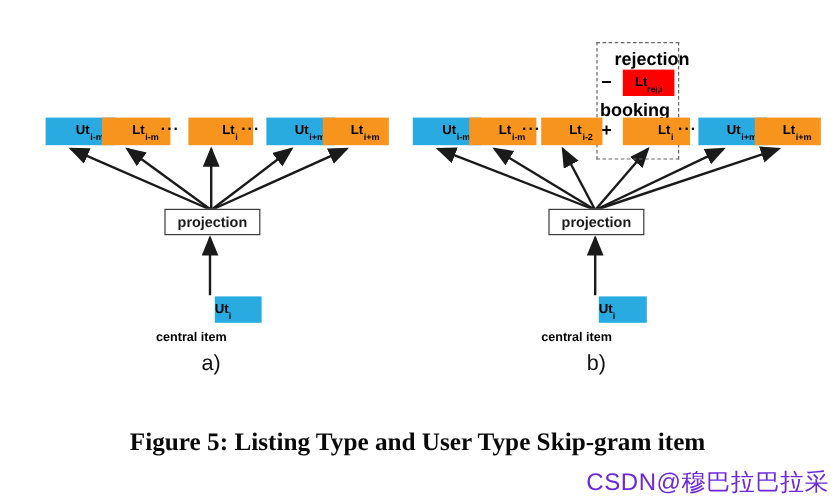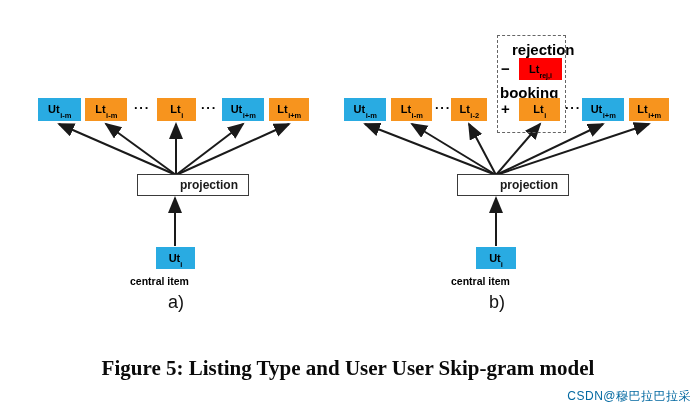--- a/index.html
+++ b/index.html
@@ -1,44 +1,44 @@
 <!DOCTYPE html>
 <html><head>
 <meta charset="utf-8">
 <style>
   html,body{margin:0;padding:0;background:#ffffff;}
   #page{position:relative;width:696px;height:417px;background:#ffffff;overflow:hidden;
         font-family:"Liberation Sans",sans-serif;}
   .nbox{position:absolute;height:23px;line-height:23px;text-align:center;
-        font-weight:bold;font-size:11px;color:#000;top:98px;}
+        font-weight:bold;font-size:11px;color:#000;top:98px;padding-left:15px;}
   .nbox sub{font-size:7.5px;font-weight:bold;position:relative;top:2px;left:0.5px;}
   .projection{position:absolute;top:174px;width:78px;height:20px;background:#fff;
         border:1.5px solid #3a3a3a;text-align:center;line-height:20px;
-        font-weight:bold;font-size:12px;color:#1a1a1a;padding-left:32px;}
-  .central{position:absolute;top:247px;height:22px;line-height:22px;text-align:center;
-        font-weight:bold;font-size:11px;color:#000;}
+        font-weight:bold;font-size:12px;color:#1a1a1a;}
+  .central{position:absolute;top:247px;height:22px;line-height:22px;text-align:left;
+        font-weight:bold;font-size:11px;color:#000;margin-left:23px;}
   .central sub{font-size:7.5px;font-weight:bold;position:relative;top:2px;}
   .central-label{position:absolute;top:275px;width:90px;text-align:left;
         font-weight:bold;font-size:10.5px;color:#000;}
   .panel-label{position:absolute;top:292px;width:40px;text-align:center;
         font-size:18px;color:#111;}
   .dots{position:absolute;top:100px;font-weight:bold;font-size:13px;color:#000;
         letter-spacing:1px;}
   .sign{position:absolute;font-weight:bold;font-size:15px;color:#000;}
   .dashed-box{position:absolute;left:497px;top:35px;width:69px;height:98px;
         border:1px dashed #666;box-sizing:border-box;background:transparent;}
   .small-label{position:absolute;font-weight:bold;font-size:15px;color:#000;
         text-align:center;}
   .redbox{position:absolute;left:519px;top:58px;width:43px;height:22px;
         line-height:22px;text-align:center;font-weight:bold;font-size:11px;color:#000;}
   .redbox sub{font-size:7px;font-weight:bold;position:relative;top:2px;}
   #arrows{position:absolute;left:0;top:0;pointer-events:none;}
   .caption{position:absolute;left:0;top:356px;width:696px;text-align:center;
         font-family:"Liberation Serif",serif;font-weight:bold;font-size:21px;color:#0a0a0a;}
-  .watermark{position:absolute;right:5px;top:388px;font-size:12px;color:#0369a1;
+  .watermark{position:absolute;right:5px;top:388px;font-size:20px;color:#6d28d9;
         font-family:"Liberation Sans",sans-serif;letter-spacing:0.5px;}
 </style>
 </head>
 <body>
 
 <div id="page">
 
   <svg id="arrows" width="696" height="417">
     <defs>
       <marker id="ah" markerWidth="9" markerHeight="8" refX="7.5" refY="3.5" orient="auto">
@@ -119,15 +119,15 @@
   </div>
 
   <div class="projection" style="left:457px">projection</div>
 
   <div class="central" style="left: 476px; width: 40px; background: rgb(41, 171, 226);">
     <span>Ut</span><sub>i</sub>
   </div>
   <div class="central-label" style="left:451px">central item</div>
   <div class="panel-label" style="left:477px">b)</div>
 
-  <div class="caption">Figure 5: Listing Type and User User Skip-gram model</div>
+  <div class="caption">Figure 5: Listing Type and User Type Skip-gram item</div>
   <div class="watermark">CSDN@穆巴拉巴拉采</div>
 </div>
 
 </body></html>

